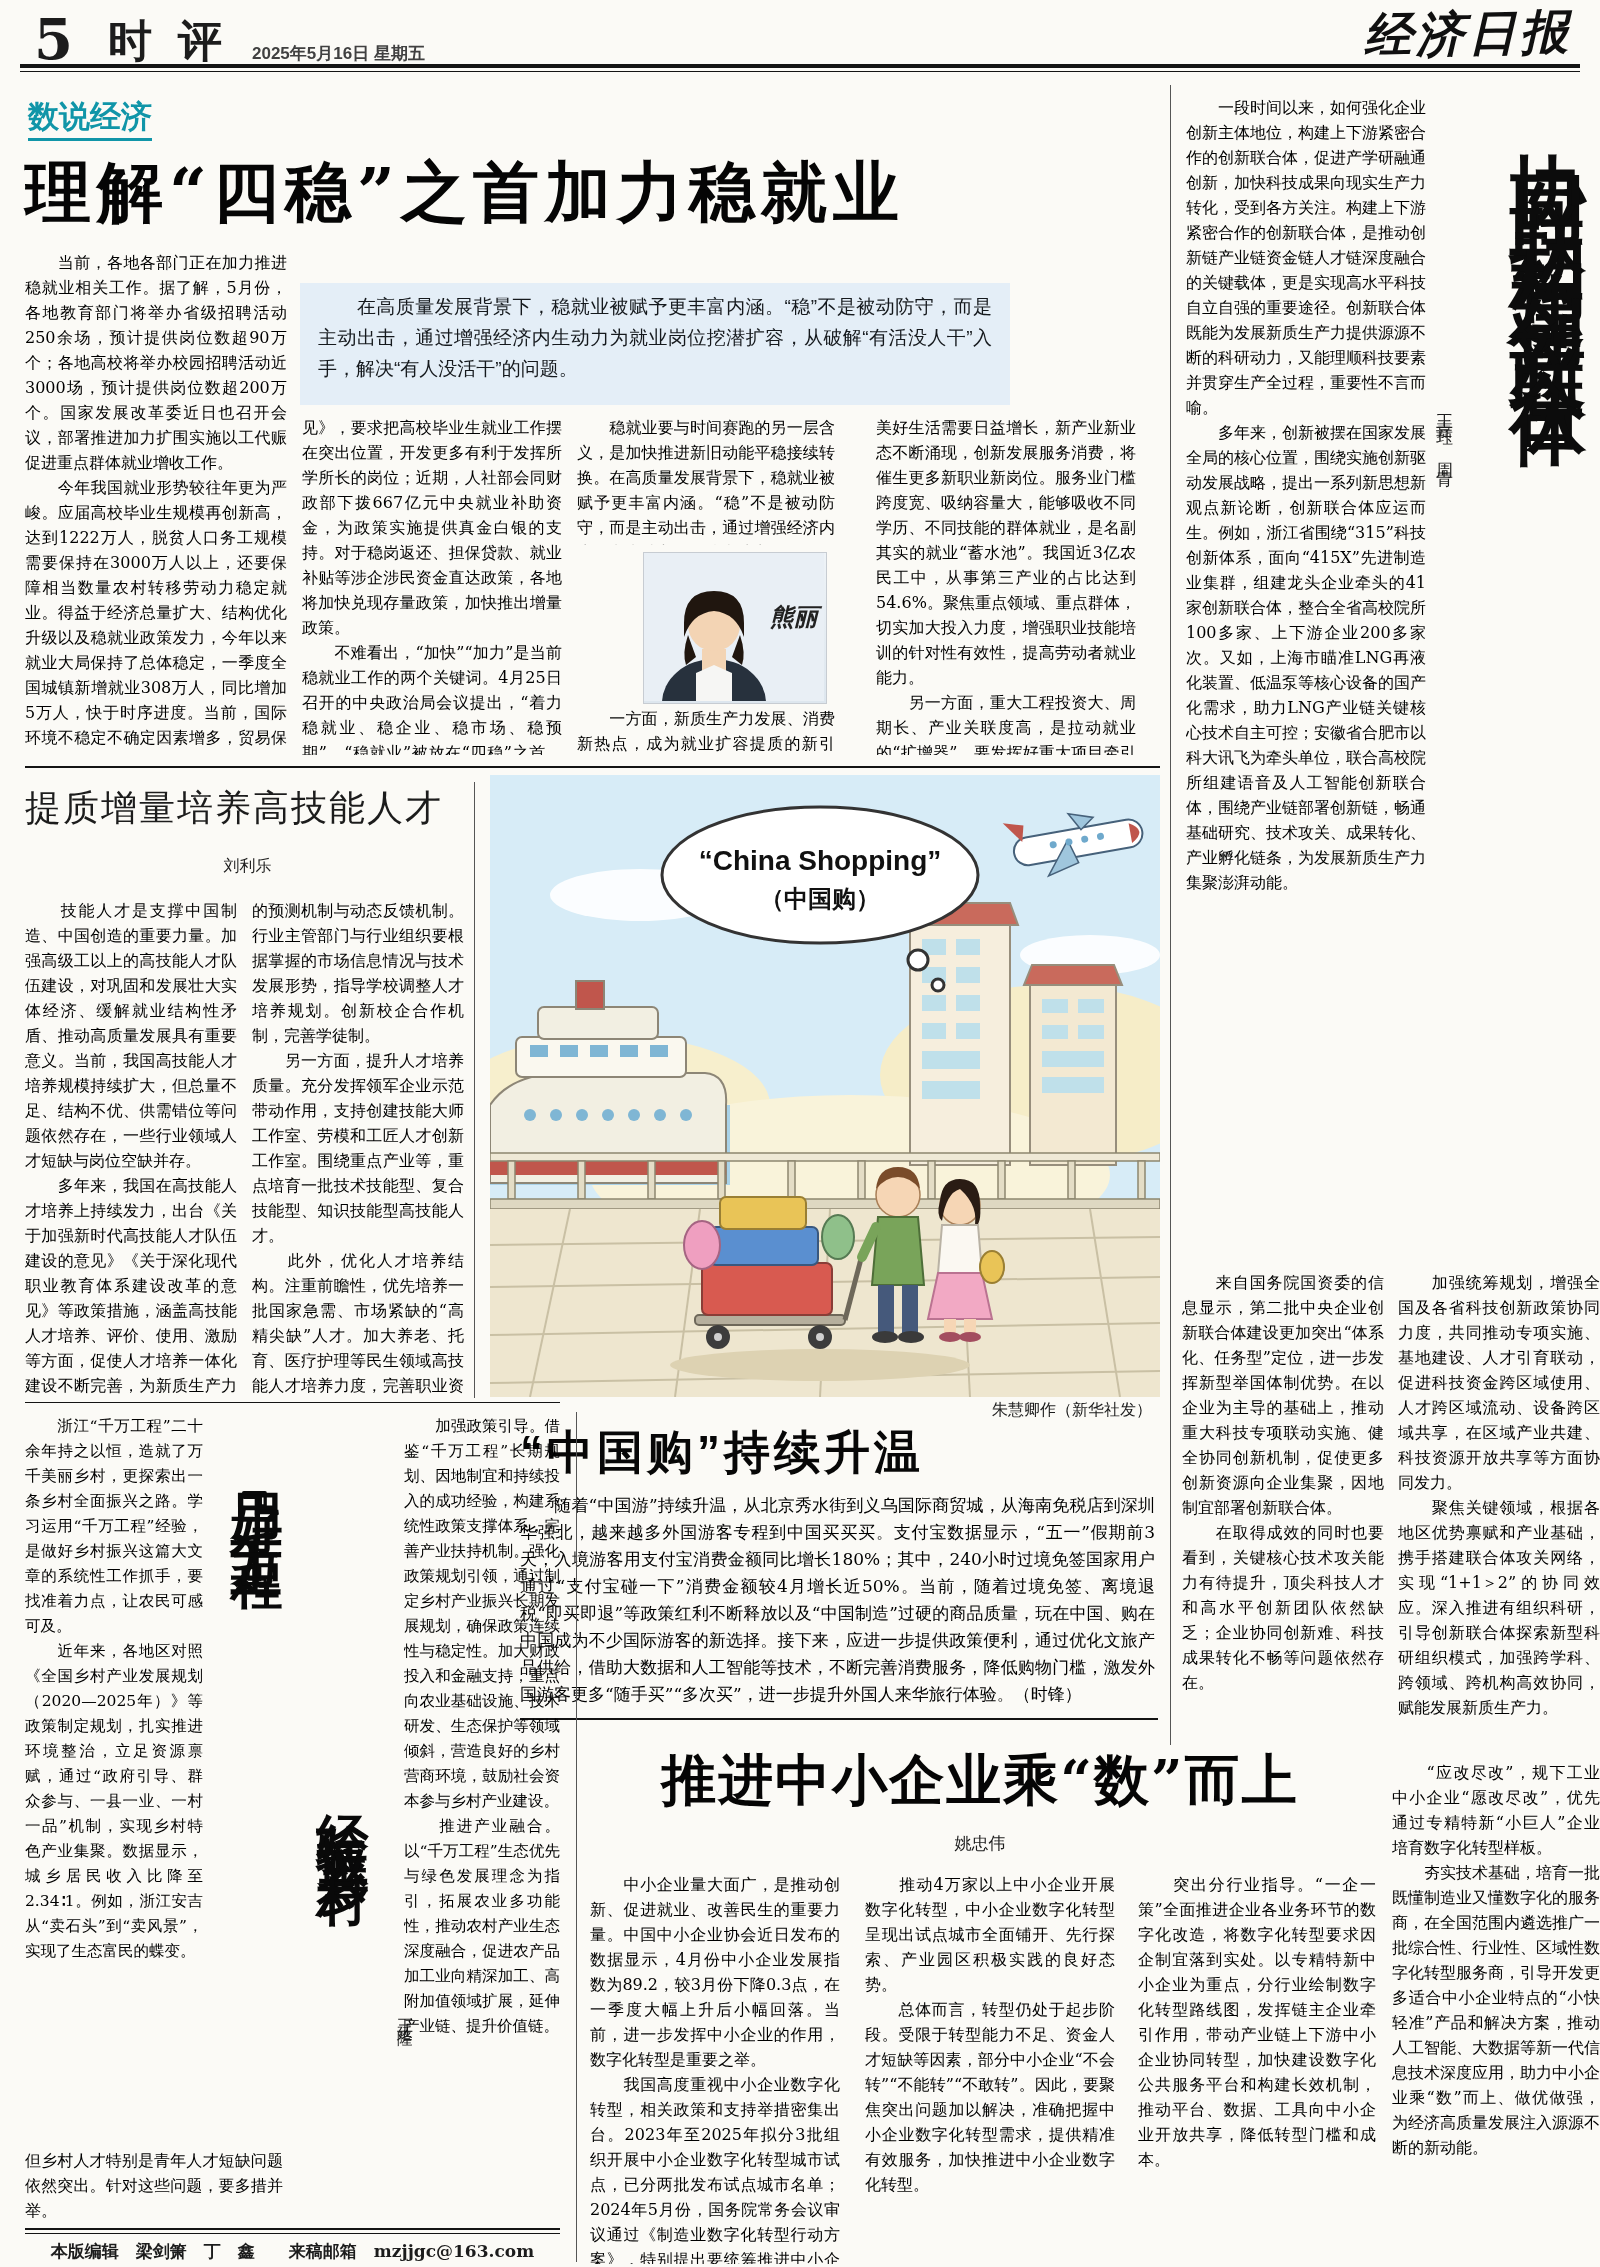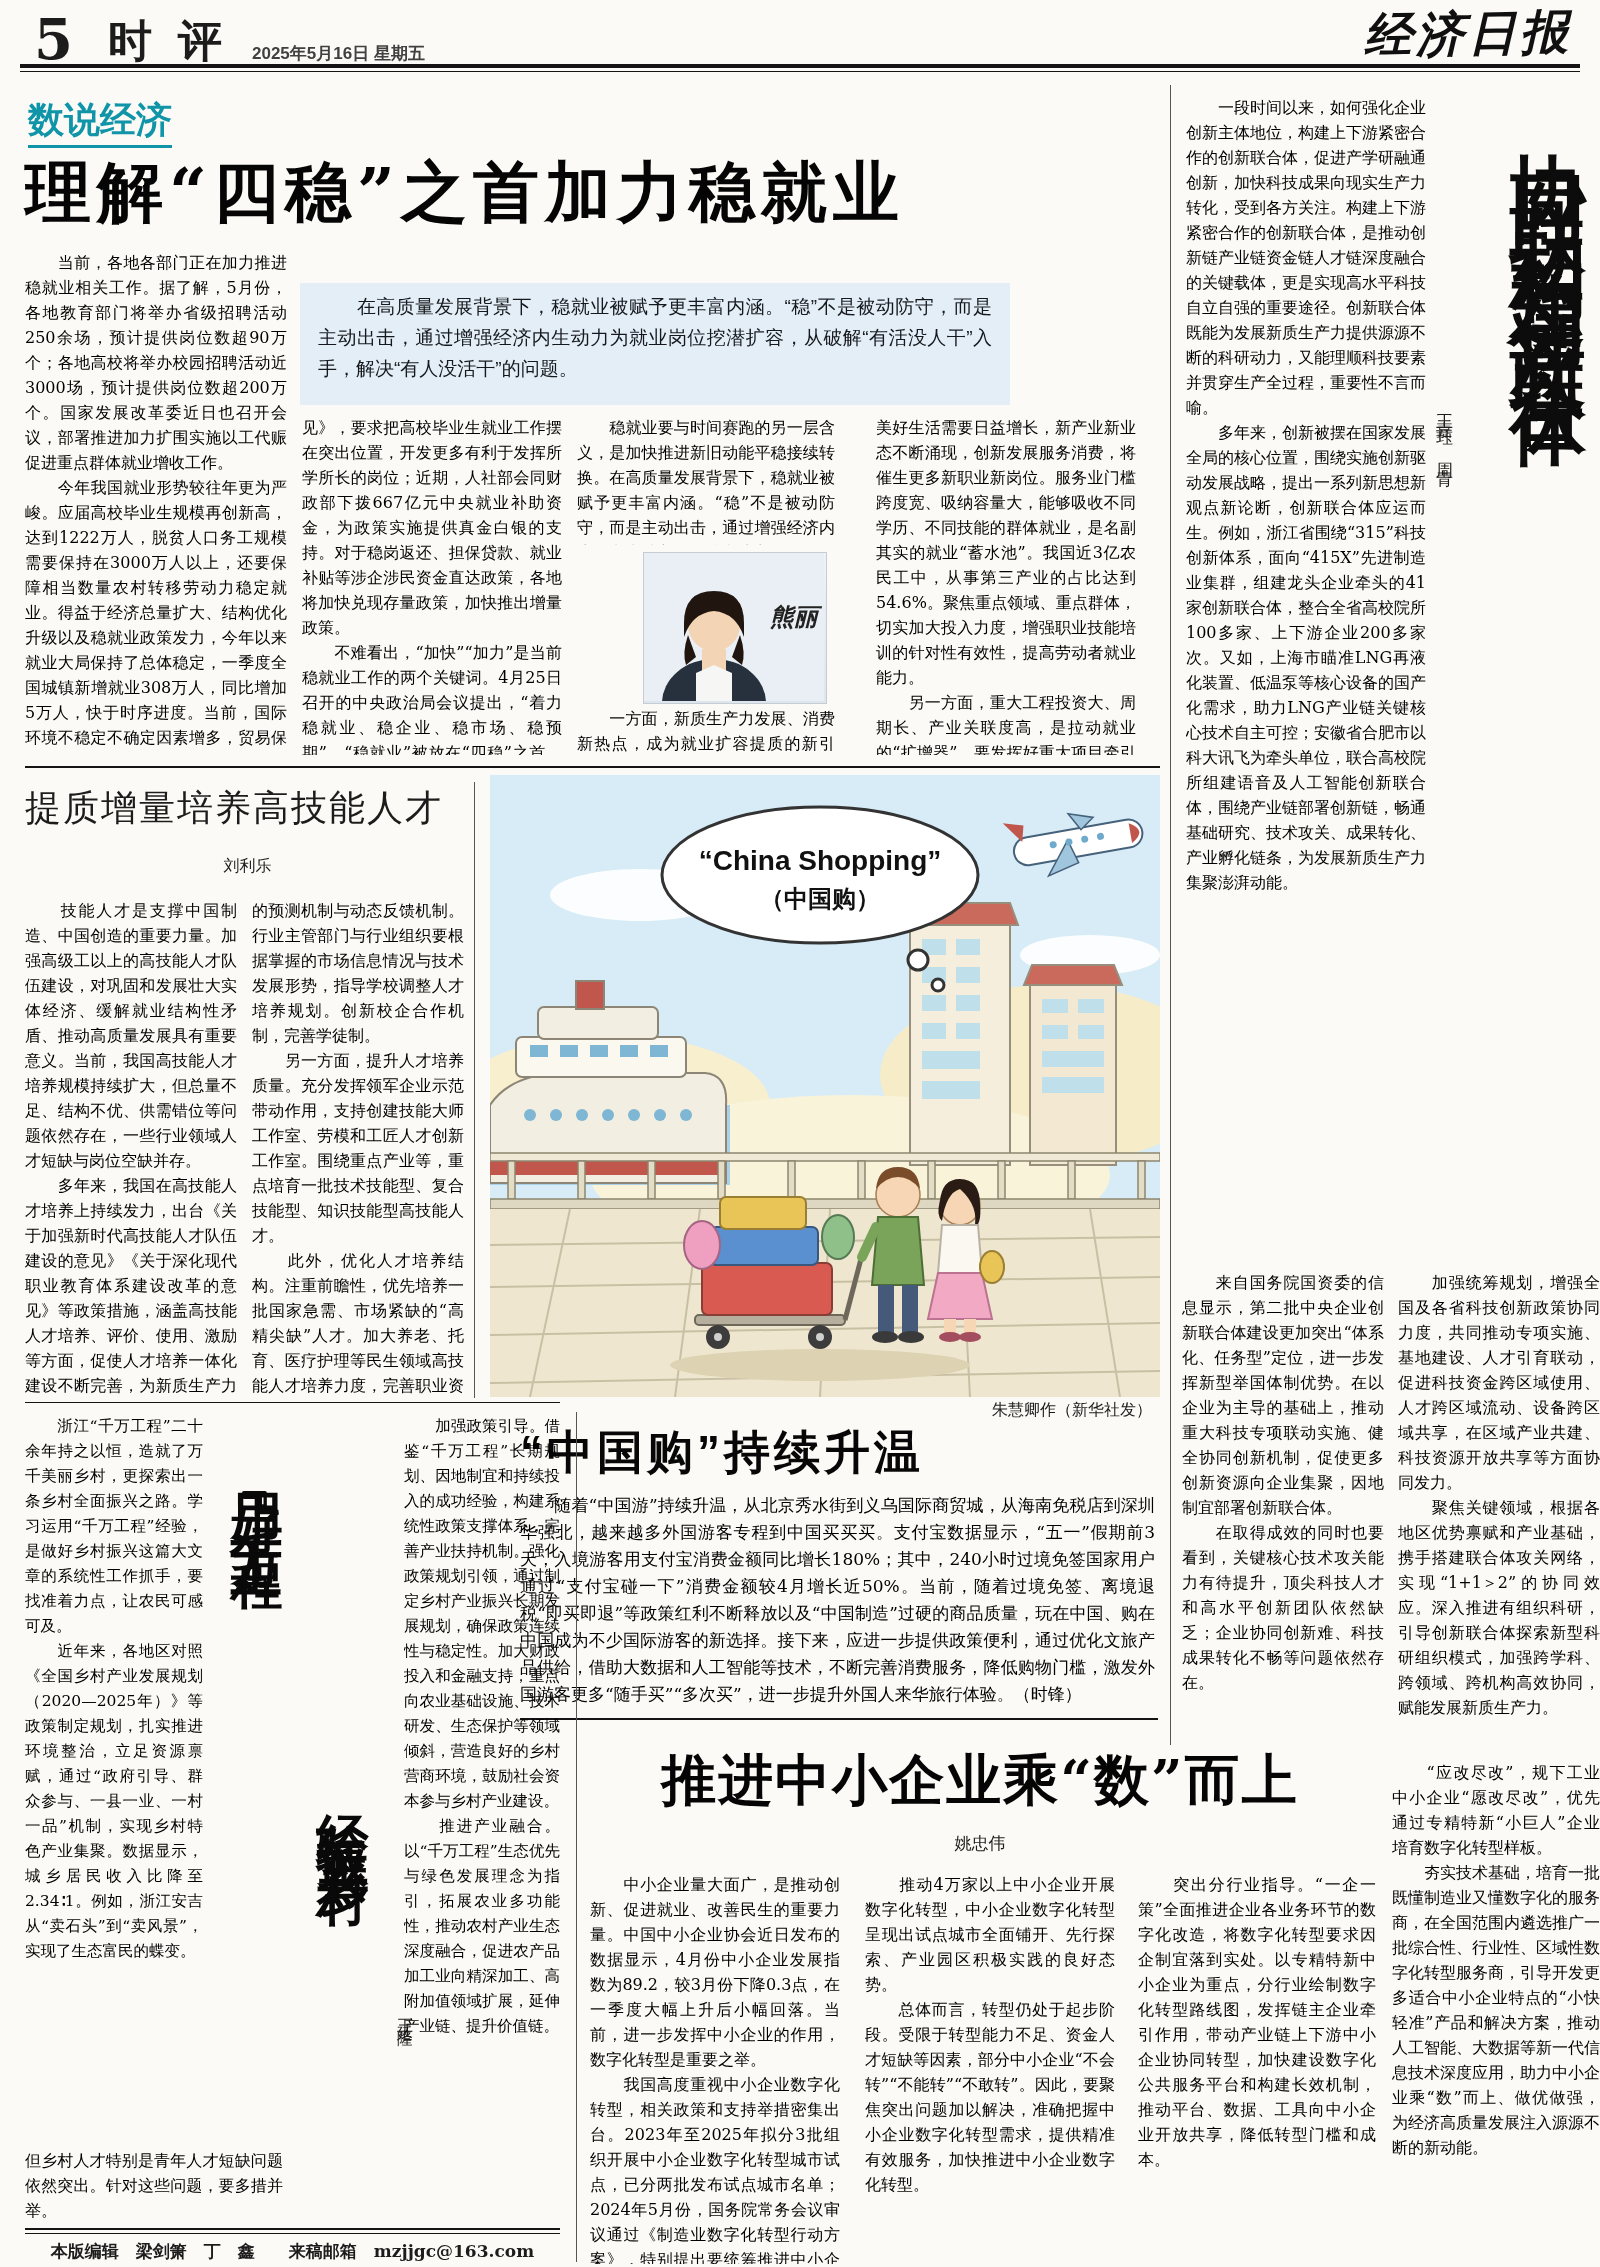--- a/index.html
+++ b/index.html
@@ -8,21 +8,21 @@
   .abs{position:absolute;}
   
   .pagenum{left:34px;top:6px;font-size:56px;font-weight:bold;font-family:"DejaVu Serif",serif;}
   .section-title{left:100px;top:12px;font-size:44px;font-weight:bold;letter-spacing:26px;font-family:"DejaVu Serif",serif;margin-left:8px;}
   .dateline{left:252px;top:42px;font-size:17px;font-family:"Liberation Sans",sans-serif;font-weight:bold;color:#404040;}
   .masthead{right:28px;top:2px;font-size:48px;font-weight:bold;font-style:italic;
             font-family:"DejaVu Serif",serif;transform:rotate(-1deg);letter-spacing:4px;color:#101010;}
   .hrule{background:#141414;}
   .vrule{background:#555;width:1px;}
   
-  .kicker{left:28px;top:96px;font-size:36px;font-weight:bold;color:#1095a8;
+  .kicker{left:28px;top:96px;font-size:31px;font-weight:bold;color:#1095a8;
           font-family:"Liberation Sans",sans-serif;padding-bottom:0;border-bottom:3px solid #1095a8;text-align:right;}
   .main-headline{left:25px;top:148px;width:1080px;text-align:left;font-size:66px;font-weight:bold;
                  letter-spacing:6px;font-family:"DejaVu Serif",serif;color:#050505;}
   
   .col{position:absolute;overflow:hidden;text-align:justify;font-size:16px;line-height:25px;
        white-space:pre-line;color:#000000;}
   .callout{left:300px;top:283px;width:710px;height:122px;background:#e4eef7;overflow:hidden;
            font-family:"Liberation Sans",sans-serif;font-size:19px;line-height:31px;color:#15191d;
            padding:8px 18px;box-sizing:border-box;text-align:justify;white-space:pre-line;}
   

